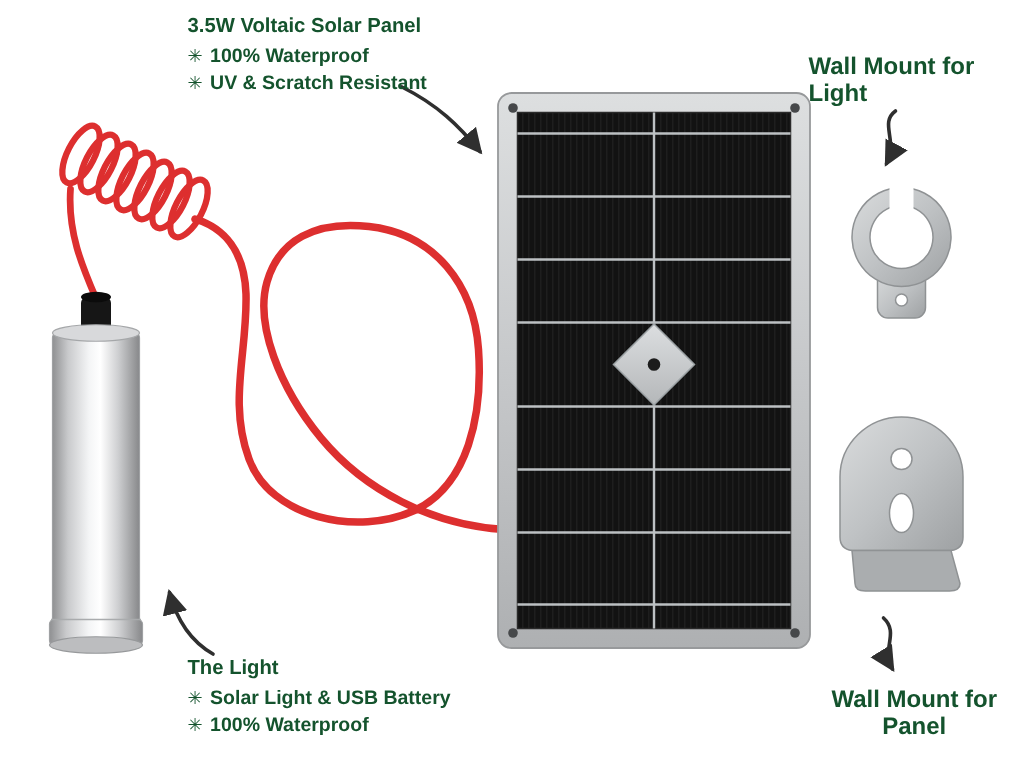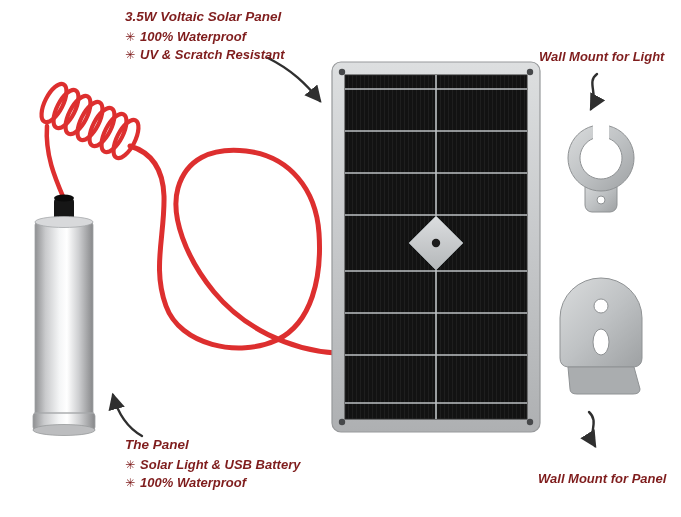--- a/index.html
+++ b/index.html
@@ -1,25 +1,25 @@
 <!DOCTYPE html>
 <html><head>
 <meta charset="utf-8">
 <style>
   html,body{margin:0;padding:0;background:#ffffff;}
   .stage{
     position:relative;width:681px;height:517px;background:#ffffff;overflow:hidden;
     font-family:"Liberation Sans","DejaVu Sans",sans-serif;color:#3b3b3b;
   }
   .stage svg{position:absolute;left:0;top:0;}
-  .label{position:absolute;font-weight:bold;font-size:13px;line-height:18px;color:#7f1d1d;font-style:italic;}
+  .label{position:absolute;font-weight:bold;font-size:13px;line-height:18px;color:#14532d;}
   .label-title{font-size:13.5px;margin-bottom:2px;}
   .bullet{display:flex;align-items:flex-start;gap:5px;}
   .bullet-icon{font-size:12px;line-height:18px;}
-  .mount-label{font-size:13px;margin-top:12px;}
+  .mount-label{font-size:16px;}
 </style>
 </head>
 <body>
 
 <div class="stage">
 
   <svg width="681" height="517" viewBox="0 0 681 517">
     <defs>
       <linearGradient id="cylGrad" x1="0" y1="0" x2="1" y2="0">
         <stop offset="0" stop-color="#8f9092"></stop>
@@ -146,21 +146,21 @@
       <span class="bullet-icon">✳</span>
       <span>UV &amp; Scratch Resistant</span>
     </div>
   </div>
 
   <div class="label mount-label" style="left:539px;top:36px;">Wall Mount for Light</div>
 
   <div class="label mount-label" style="left:538px;top:458px;text-align:center;">Wall Mount for Panel</div>
 
   <div class="label" style="left:125px;top:436px;">
-    <div class="label-title">The Panel</div>
+    <div class="label-title">The Light</div>
     <div class="bullet">
       <span class="bullet-icon">✳</span>
       <span>Solar Light &amp; USB Battery</span>
     </div>
     <div class="bullet">
       <span class="bullet-icon">✳</span>
       <span>100% Waterproof</span>
     </div>
   </div>
 

